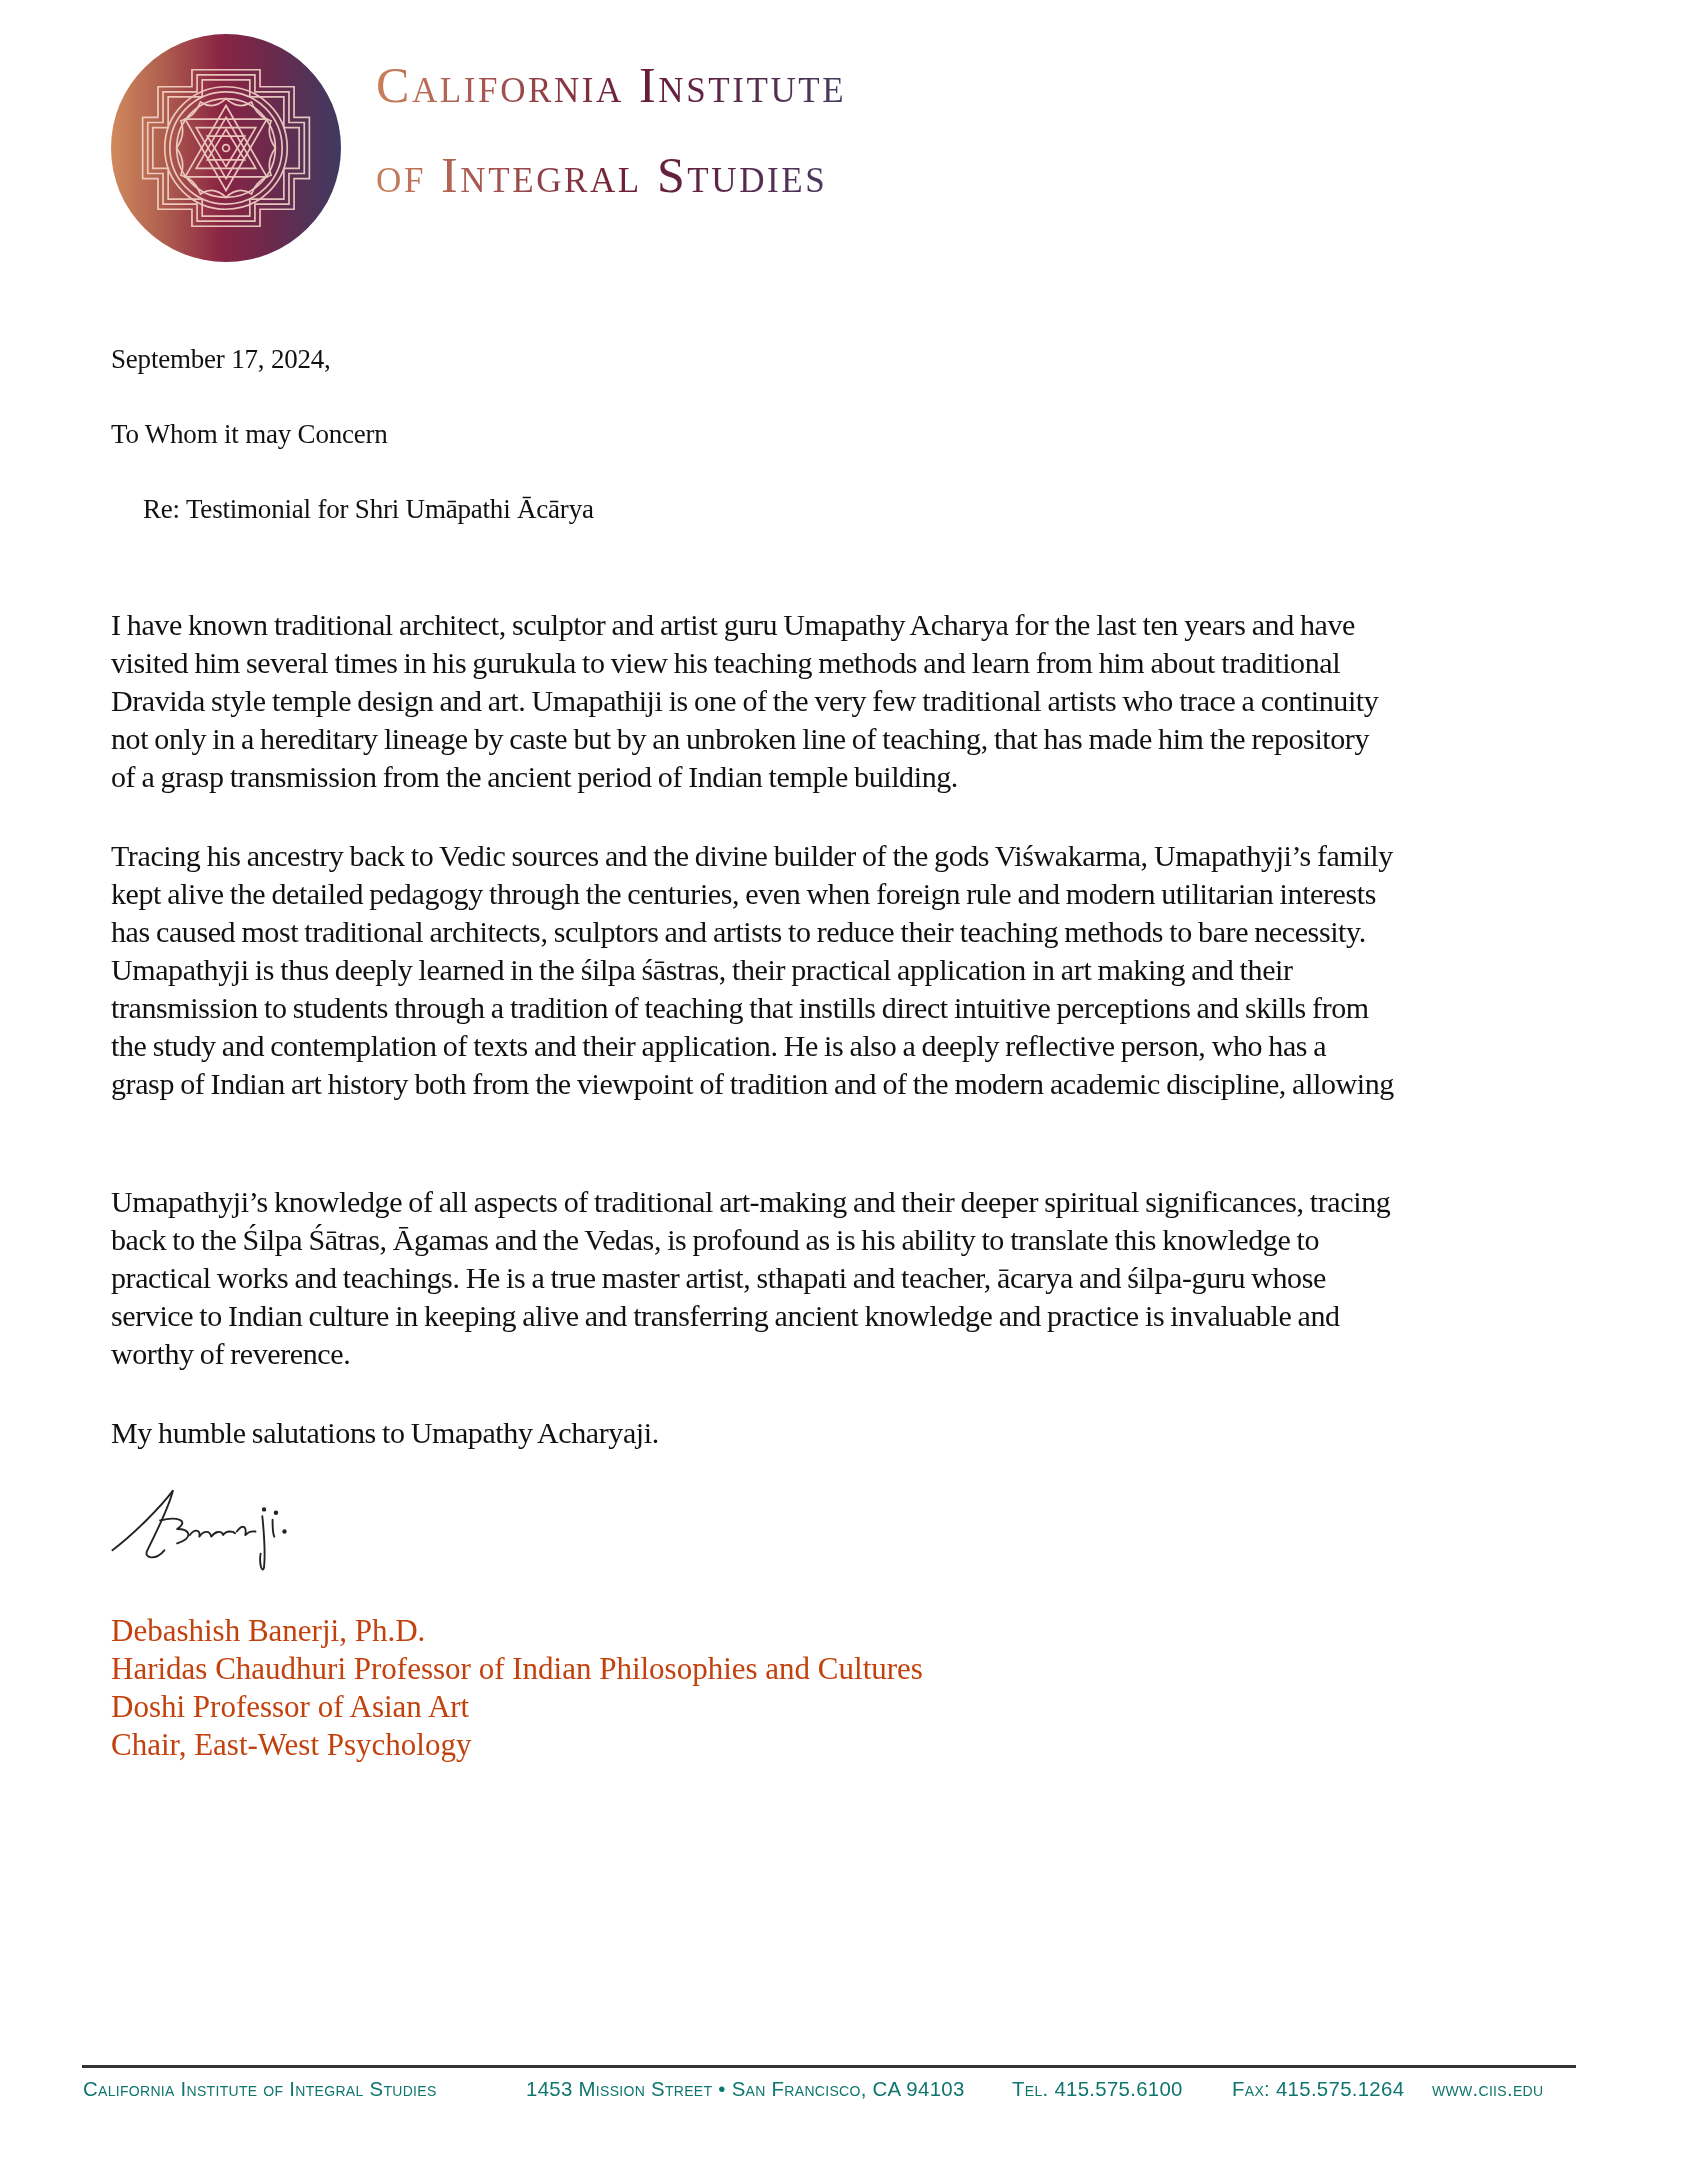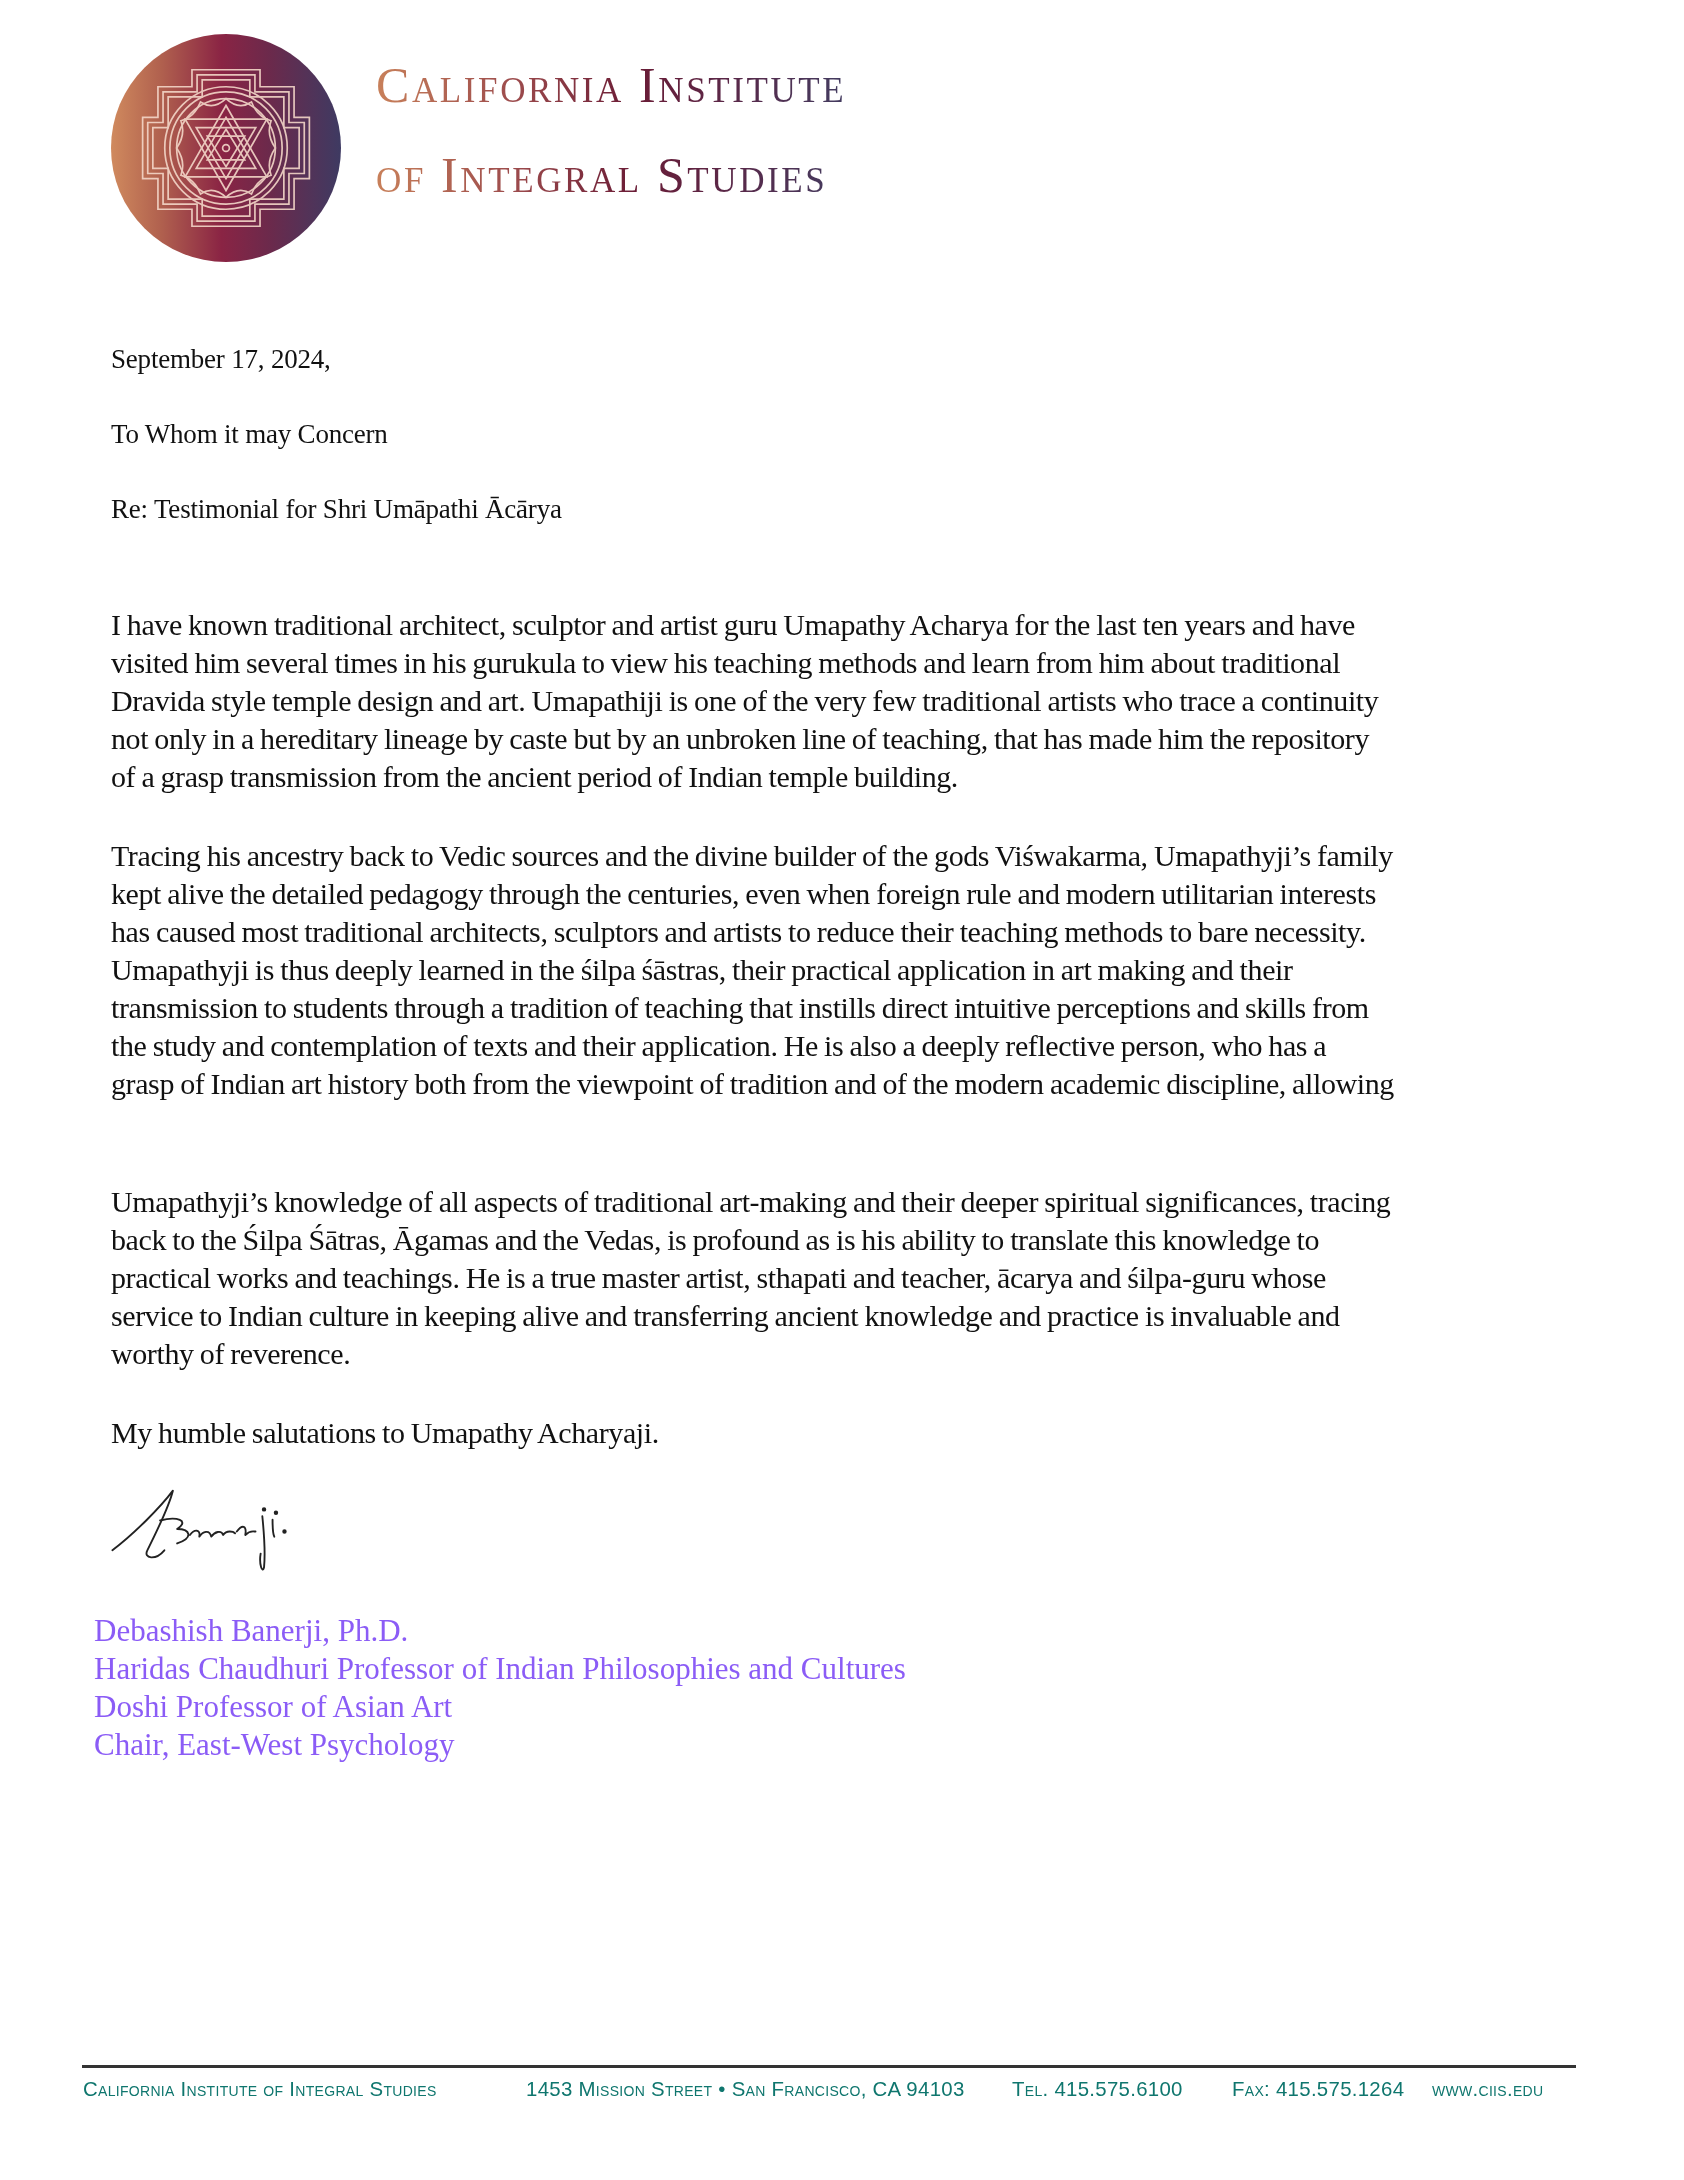--- a/index.html
+++ b/index.html
@@ -18,22 +18,22 @@
 
   .serif-line { position: absolute; left: 111px; font-family: "Liberation Serif", "DejaVu Serif", serif;
                 font-size: 27px; color: #111; white-space: nowrap; letter-spacing: -0.2px; }
 
   .body { position: absolute; left: 111px; width: 1559px; font-family: "Liberation Serif", "DejaVu Serif", serif;
           font-size: 30px; line-height: 38px; color: #111; letter-spacing: -0.4px; word-spacing: -0.9px; }
   .body .ln { display: block; white-space: nowrap; }
 
   .signature { position: absolute; left: 109px; top: 1482px; width: 230px; height: 94px; }
 
-  .closing { position: absolute; left: 94px; top: 1612px; font-family: "Liberation Serif", "DejaVu Serif", serif;
-             font-size: 31px; line-height: 38px; color: #8b5cf6; }
+  .closing { position: absolute; left: 111px; top: 1612px; font-family: "Liberation Serif", "DejaVu Serif", serif;
+             font-size: 31px; line-height: 38px; color: #c2410c; }
   .closing .ln { display: block; white-space: nowrap; }
 
   .footer-rule { position: absolute; left: 82px; top: 2065px; width: 1494px; height: 2.6px; background: #333; }
   .footer { position: absolute; left: 83px; top: 2078px; height: 34px; font-family: "Liberation Sans", "DejaVu Sans", sans-serif;
             font-size: 20.4px; color: #0f766e; white-space: nowrap; display: flex; gap: 0; }
   .footer span.item { display: inline-block; font-variant: small-caps; letter-spacing: 0.3px; }
   .footer .f1 { width: 443px; }
   .footer .f2 { width: 486px; }
   .footer .f3 { width: 220px; }
   .footer .f4 { width: 200px; }
@@ -69,21 +69,21 @@
     </svg>
   </div>
 
   <div class="wordmark">
     <span class="wm-line" style="font-variant: small-caps;">California Institute</span>
     <span class="wm-line" style="font-variant: small-caps;">of Integral Studies</span>
   </div>
 
   <div class="serif-line" style="top: 344px;">September 17, 2024,</div>
   <div class="serif-line" style="top: 419px;">To Whom it may Concern</div>
-  <div class="serif-line" style="top: 494px;">Re: Testimonial for Shri Umāpathi Ācārya</div>
+  <div class="serif-line" style="top: 494px; margin-left: 32px;">Re: Testimonial for Shri Umāpathi Ācārya</div>
 
   <div class="body" style="top: 606px;">
     <span class="ln">I have known traditional architect, sculptor and artist guru Umapathy Acharya for the last ten years and have</span>
     <span class="ln">visited him several times in his gurukula to view his teaching methods and learn from him about traditional</span>
     <span class="ln">Dravida style temple design and art. Umapathiji is one of the very few traditional artists who trace a continuity</span>
     <span class="ln">not only in a hereditary lineage by caste but by an unbroken line of teaching, that has made him the repository</span>
     <span class="ln">of a grasp transmission from the ancient period of Indian temple building.</span>
   </div>
 
   <div class="body" style="top: 837px;">

